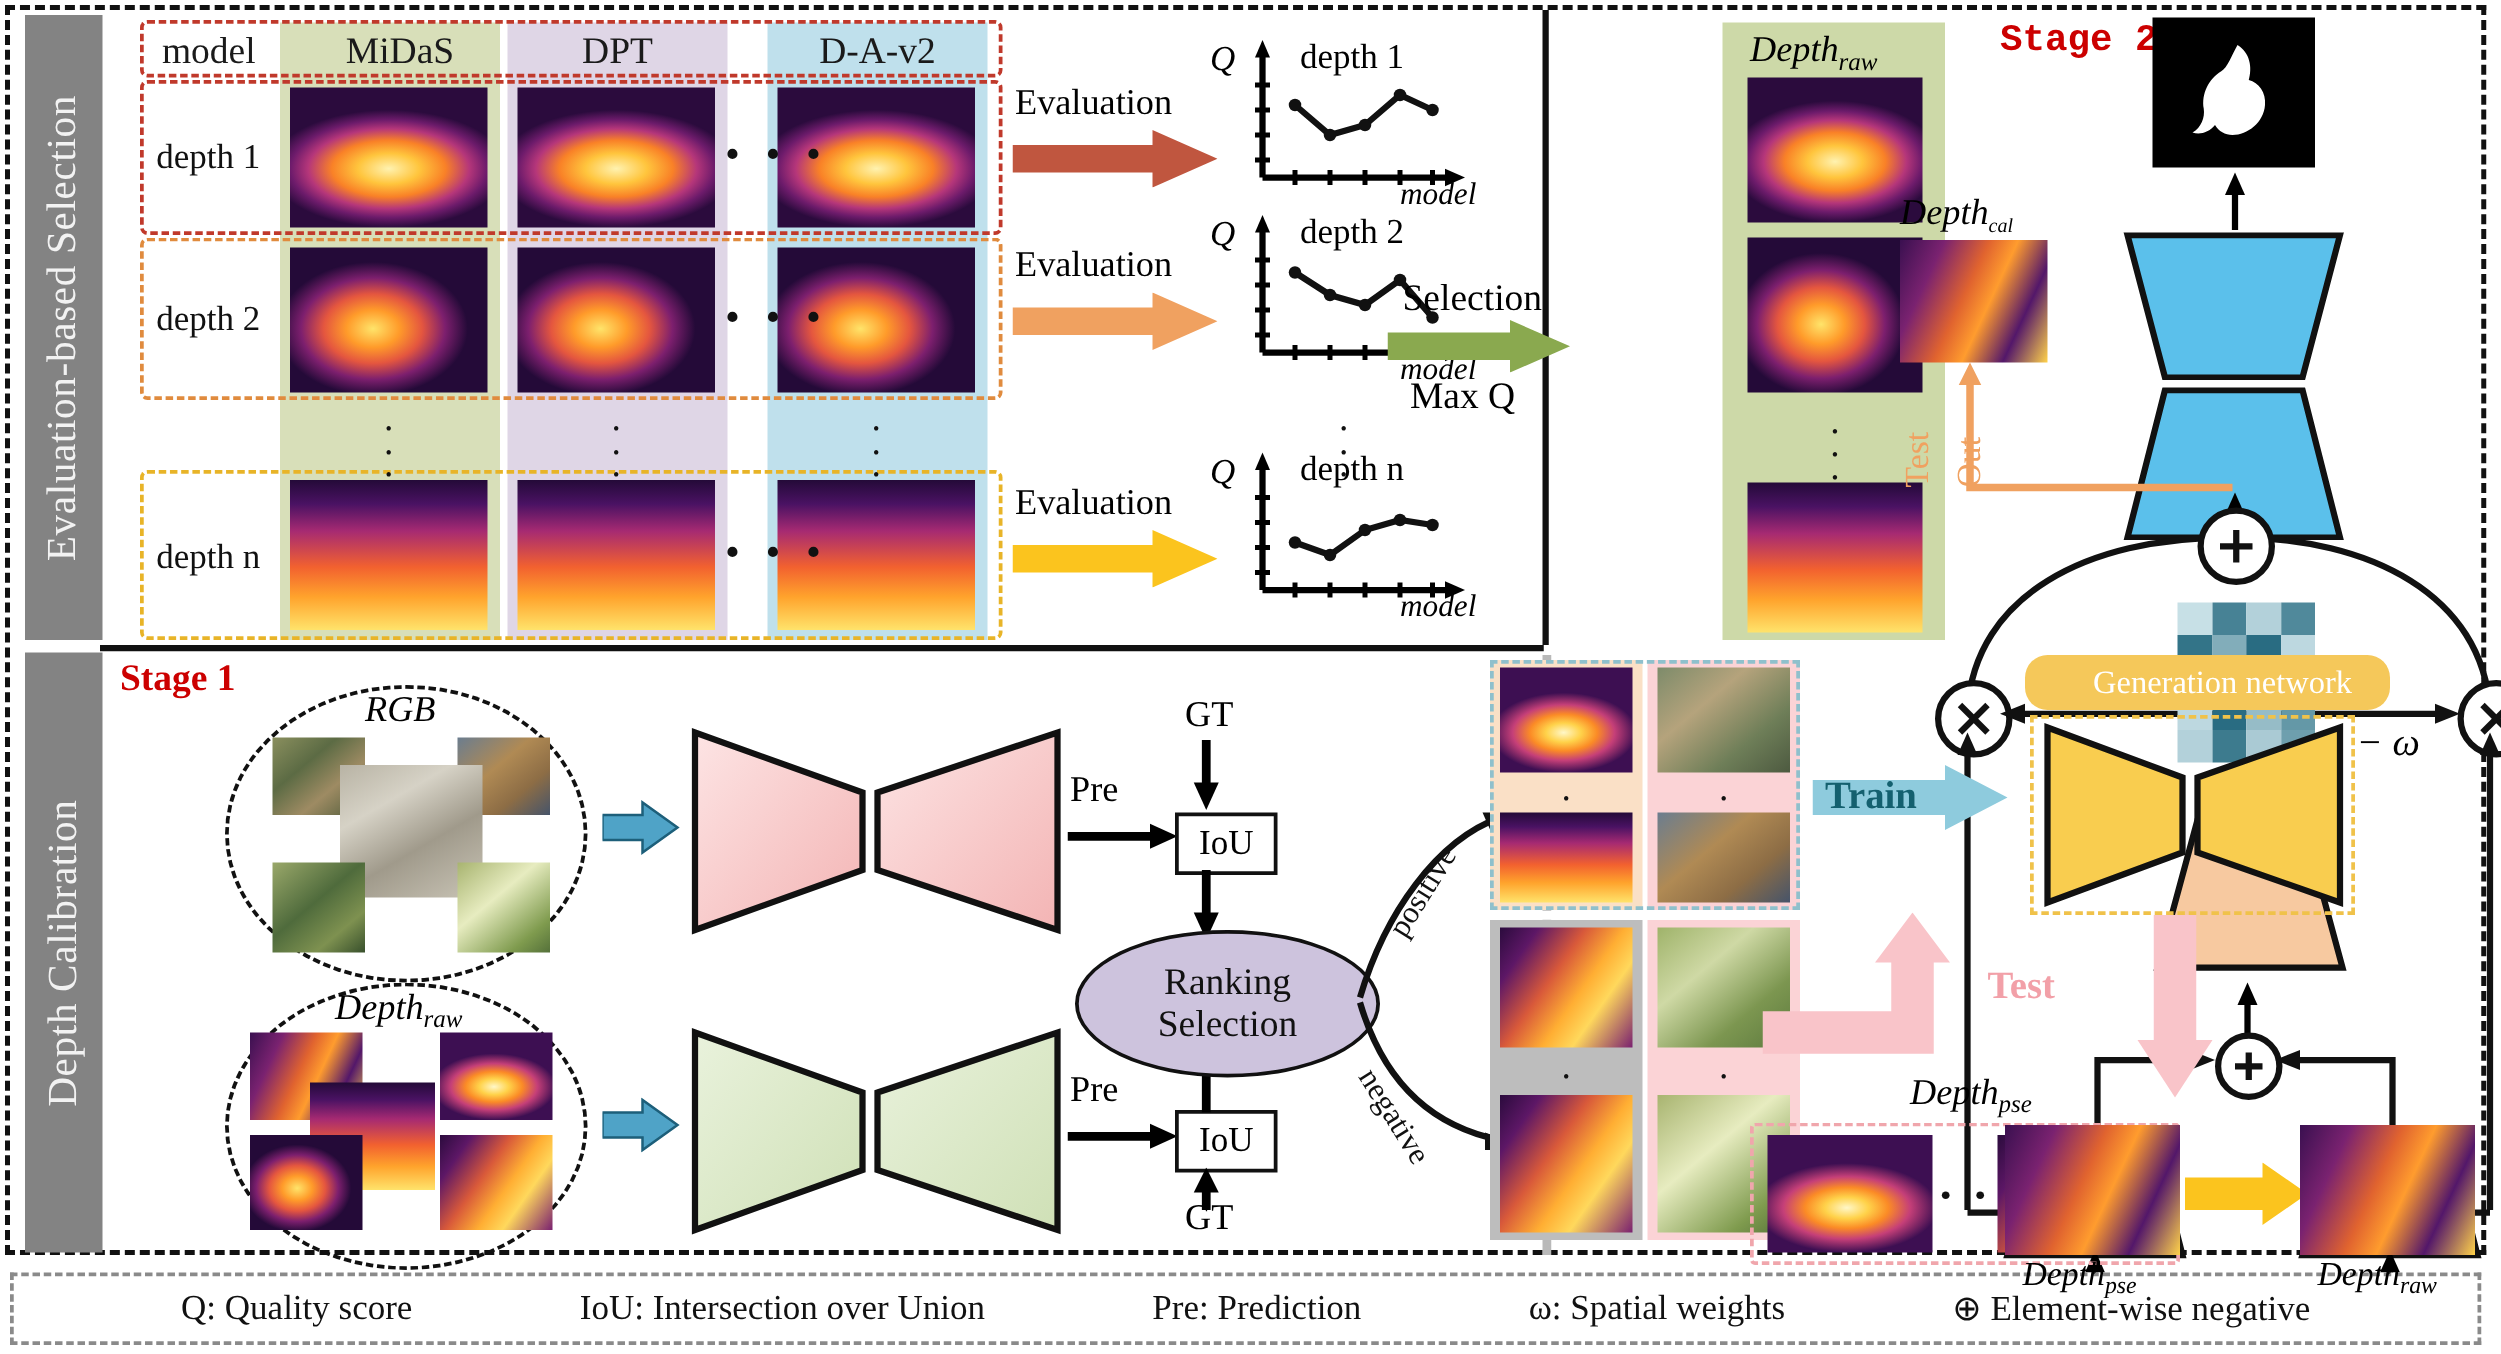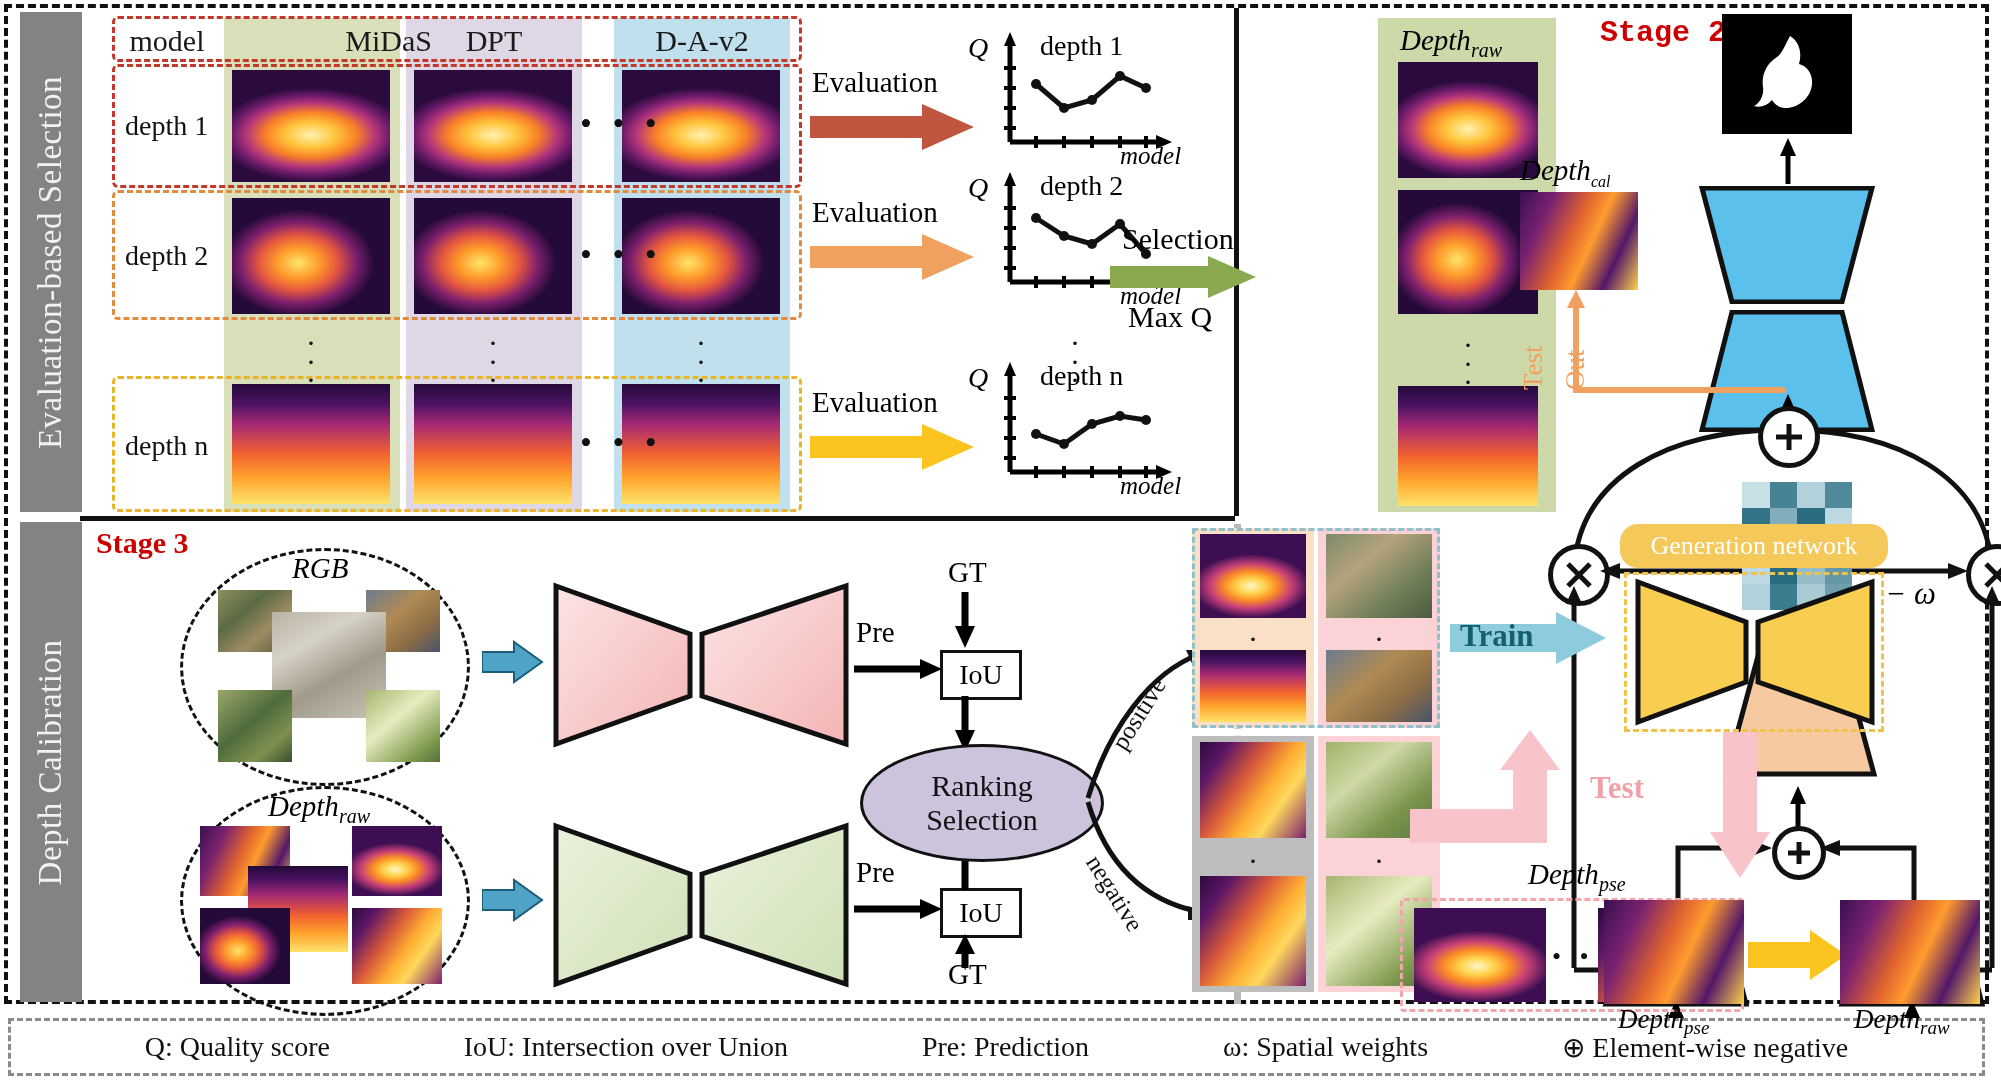--- a/index.html
+++ b/index.html
@@ -80,21 +80,21 @@
 
   
   .barrow{position:absolute;}
 
   
   .plot{position:absolute;}
 
   
   .tag{position:absolute;background:#f5c85a;color:#fff;border-radius:18px;
       font-size:26px;display:flex;align-items:center;justify-content:center;
-      font-family:"Liberation Serif",serif;}
+      font-family:"Liberation Serif",serif;padding-left:24px;}
 
   
   .iou{position:absolute;border:3px solid #111;background:#fff;
        display:flex;align-items:center;justify-content:center;font-size:28px;}
 
   
   .rank{position:absolute;background:#cdc3dd;border:3px solid #111;border-radius:50%;
         display:flex;flex-direction:column;align-items:center;justify-content:center;
         font-size:30px;line-height:1.12;color:#111;}
 
@@ -134,21 +134,21 @@
   <div class="v-divider-solid"></div>
   <div class="v-divider-dash"></div>
 
   <div class="col-tint tint-midas" style="left:224px;top:18px;width:176px;height:494px;"></div>
   <div class="col-tint tint-dpt" style="left:406px;top:18px;width:176px;height:494px;"></div>
   <div class="col-tint tint-dav2" style="left:614px;top:18px;width:176px;height:494px;"></div>
 
   <div class="dashed-red" style="left:112px;top:16px;width:690px;height:46px;border-radius:6px;"></div>
 
   <div class="hdr-cell" style="left:112px;top:24px;width:110px;">model</div>
-  <div class="hdr-cell" style="left:232px;top:24px;width:200px;text-align:right;">MiDaS</div>
+  <div class="hdr-cell" style="left:220px;top:24px;width:200px;">MiDaS</div>
   <div class="hdr-cell" style="left:406px;top:24px;width:176px;">DPT</div>
   <div class="hdr-cell" style="left:614px;top:24px;width:176px;">D-A-v2</div>
 
   <div class="dashed-red" style="left:112px;top:64px;width:690px;height:124px;border-radius:6px;"></div>
   <div class="dashed-orange" style="left:112px;top:190px;width:690px;height:130px;border-radius:6px;"></div>
   <div class="dashed-yellow" style="left:112px;top:376px;width:690px;height:136px;border-radius:6px;"></div>
 
   <div class="rowlabel" style="left:125px;top:110px;">depth 1</div>
   <div class="rowlabel" style="left:125px;top:240px;">depth 2</div>
   <div class="rowlabel" style="left:125px;top:430px;">depth n</div>
@@ -445,21 +445,21 @@
 
   <svg class="abs" style="left:1666px;top:1000px;" width="20" height="30">
     <line x1="10" y1="30" x2="10" y2="14" stroke="#000" stroke-width="5"></line>
     <polygon points="10,0 2,18 18,18" fill="#000"></polygon>
   </svg>
   <svg class="abs" style="left:1902px;top:1000px;" width="20" height="30">
     <line x1="10" y1="30" x2="10" y2="14" stroke="#000" stroke-width="5"></line>
     <polygon points="10,0 2,18 18,18" fill="#000"></polygon>
   </svg>
 
-  <div class="stage-lbl" style="left:96px;top:526px;">Stage 3</div>
+  <div class="stage-lbl" style="left:96px;top:526px;">Stage 1</div>
 
   <div class="ellipse-dash" style="left:180px;top:548px;width:290px;height:238px;"></div>
   <div class="txt serif ital" style="left:292px;top:552px;font-size:29px;">RGB</div>
   <div class="rgbtile rgb-a" style="left:218px;top:590px;width:74px;height:62px;"></div>
   <div class="rgbtile rgb-b" style="left:366px;top:590px;width:74px;height:62px;"></div>
   <div class="rgbtile rgb-e" style="left:272px;top:612px;width:114px;height:106px;"></div>
   <div class="rgbtile rgb-g" style="left:218px;top:690px;width:74px;height:72px;"></div>
   <div class="rgbtile rgb-h" style="left:366px;top:690px;width:74px;height:72px;"></div>
 
   <div class="ellipse-dash" style="left:180px;top:786px;width:290px;height:230px;"></div>

